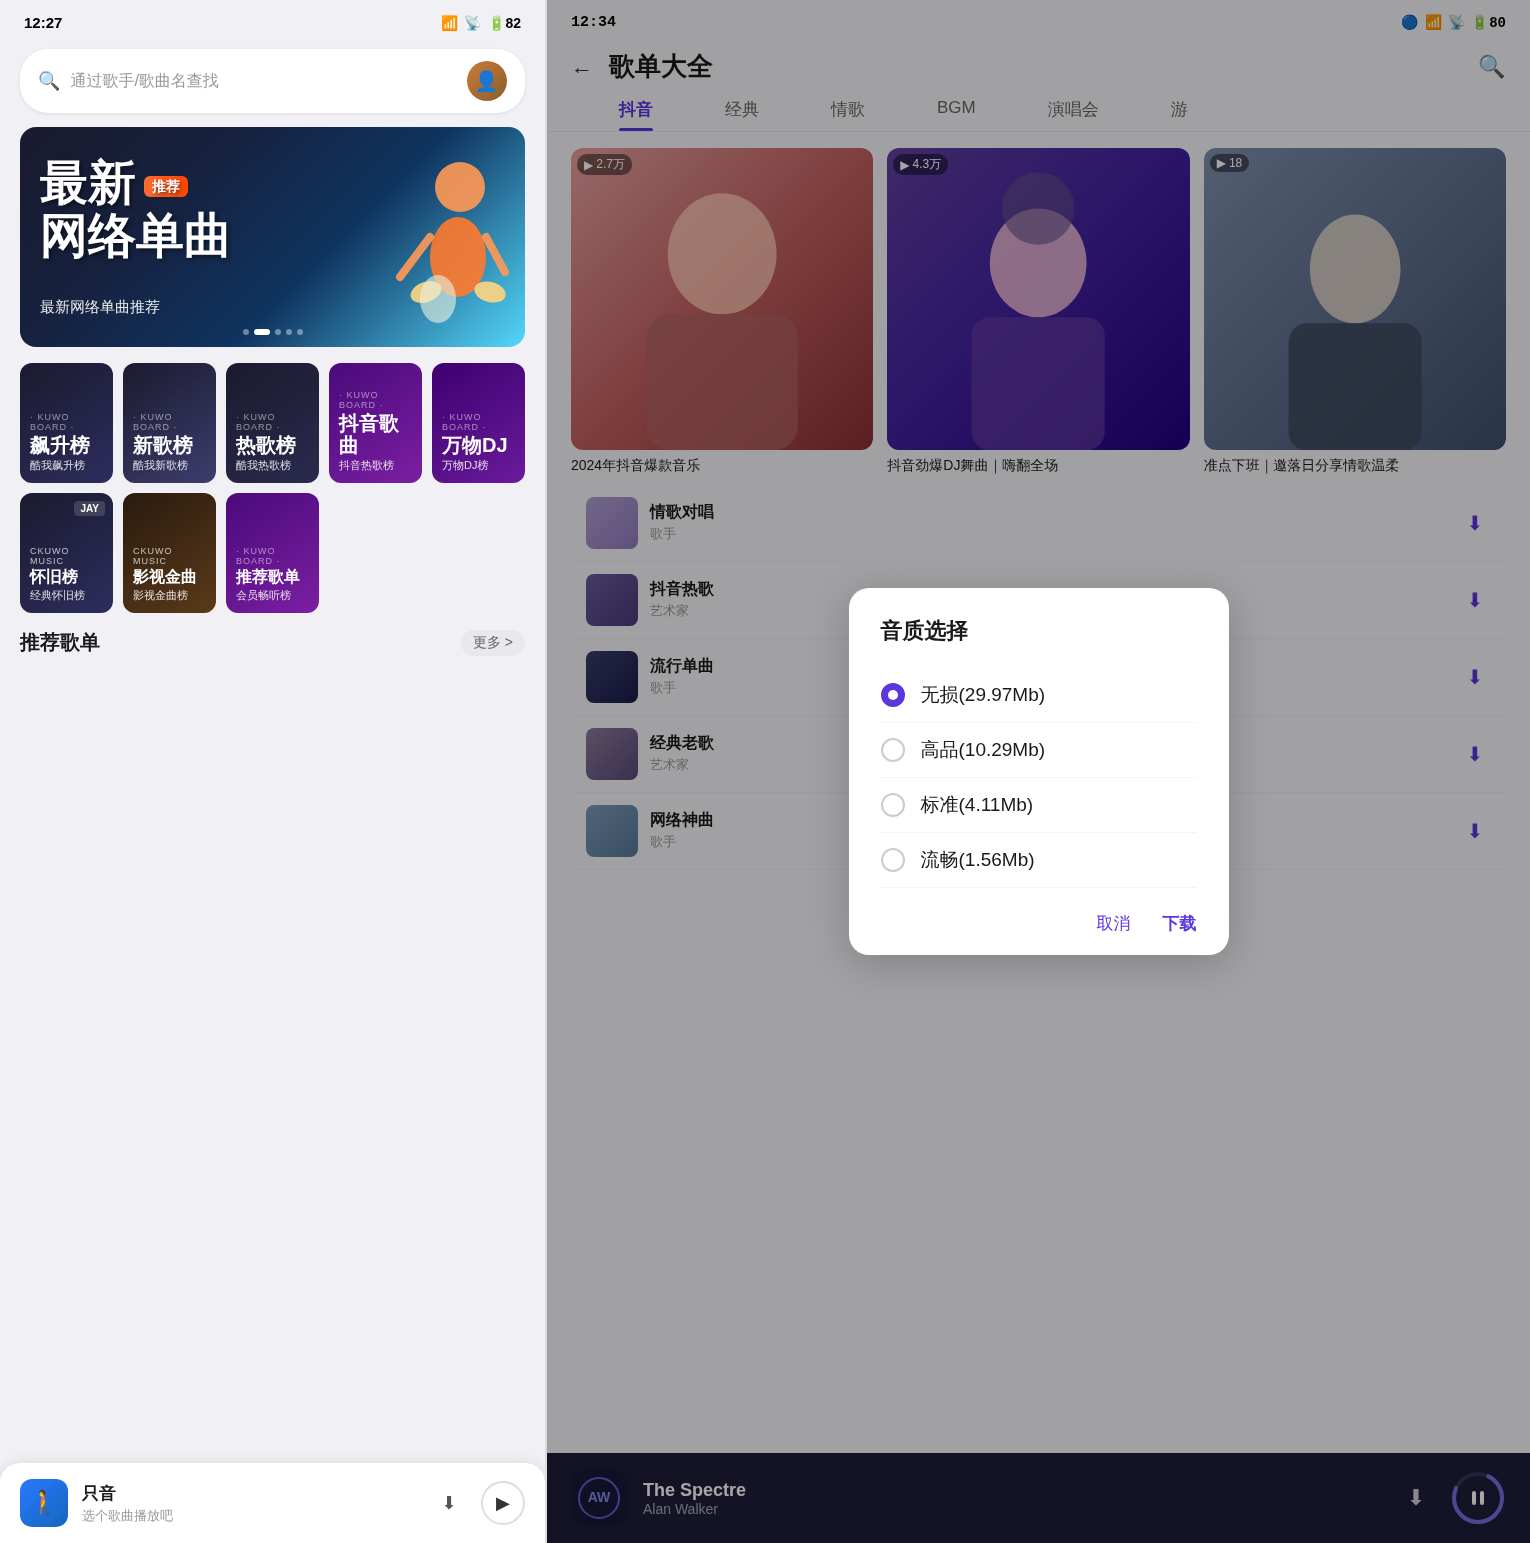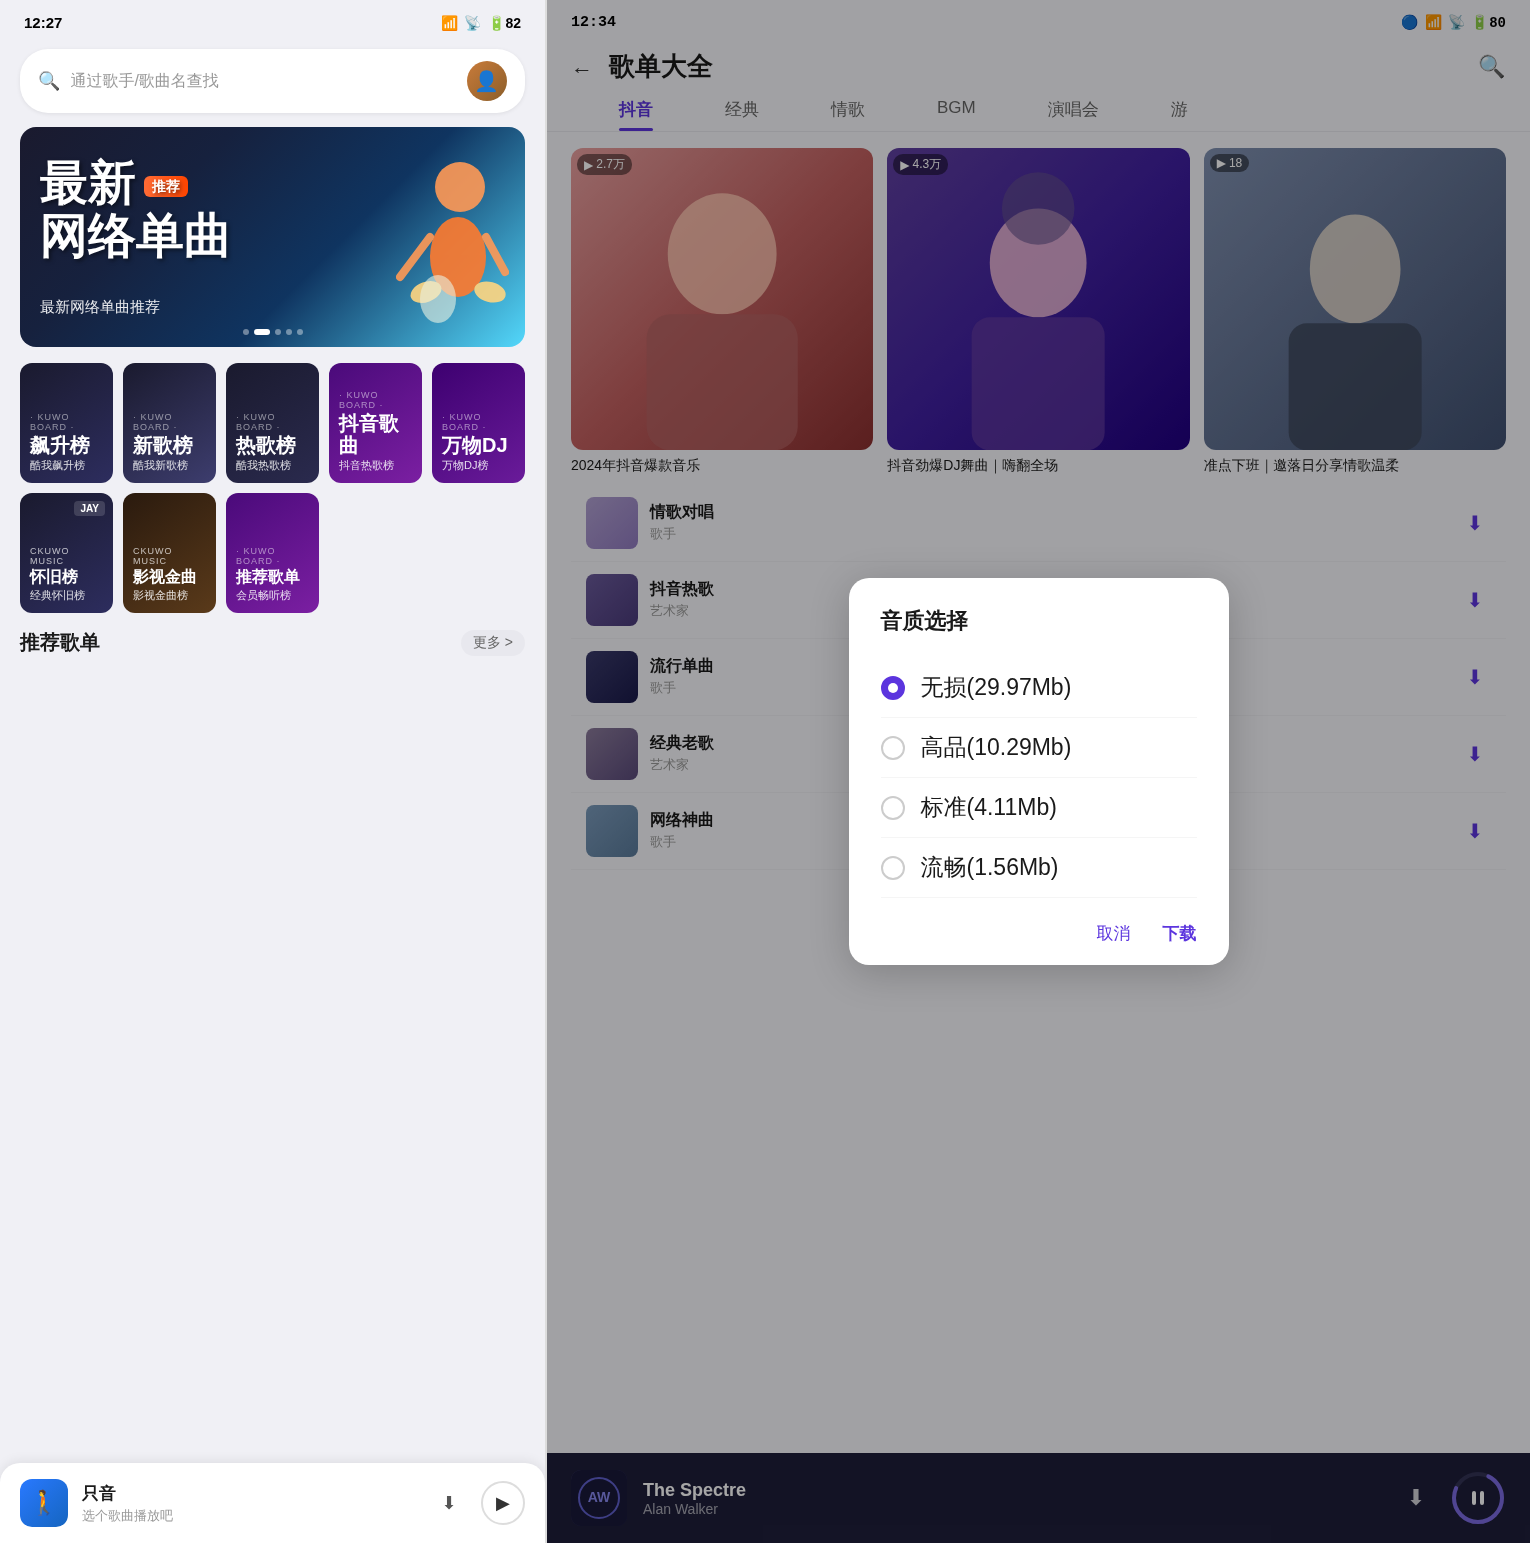--- a/index.html
+++ b/index.html
@@ -544,21 +544,21 @@
     }
 
     .radio-inner {
       width: 10px;
       height: 10px;
       border-radius: 50%;
       background: #fff;
     }
 
     .quality-label {
-      font-size: 23px;
+      font-size: 19px;
       color: #1a1a1a;
     }
 
     .modal-actions {
       display: flex;
       justify-content: flex-end;
       gap: 32px;
       margin-top: 16px;
       padding-top: 8px;
     }

